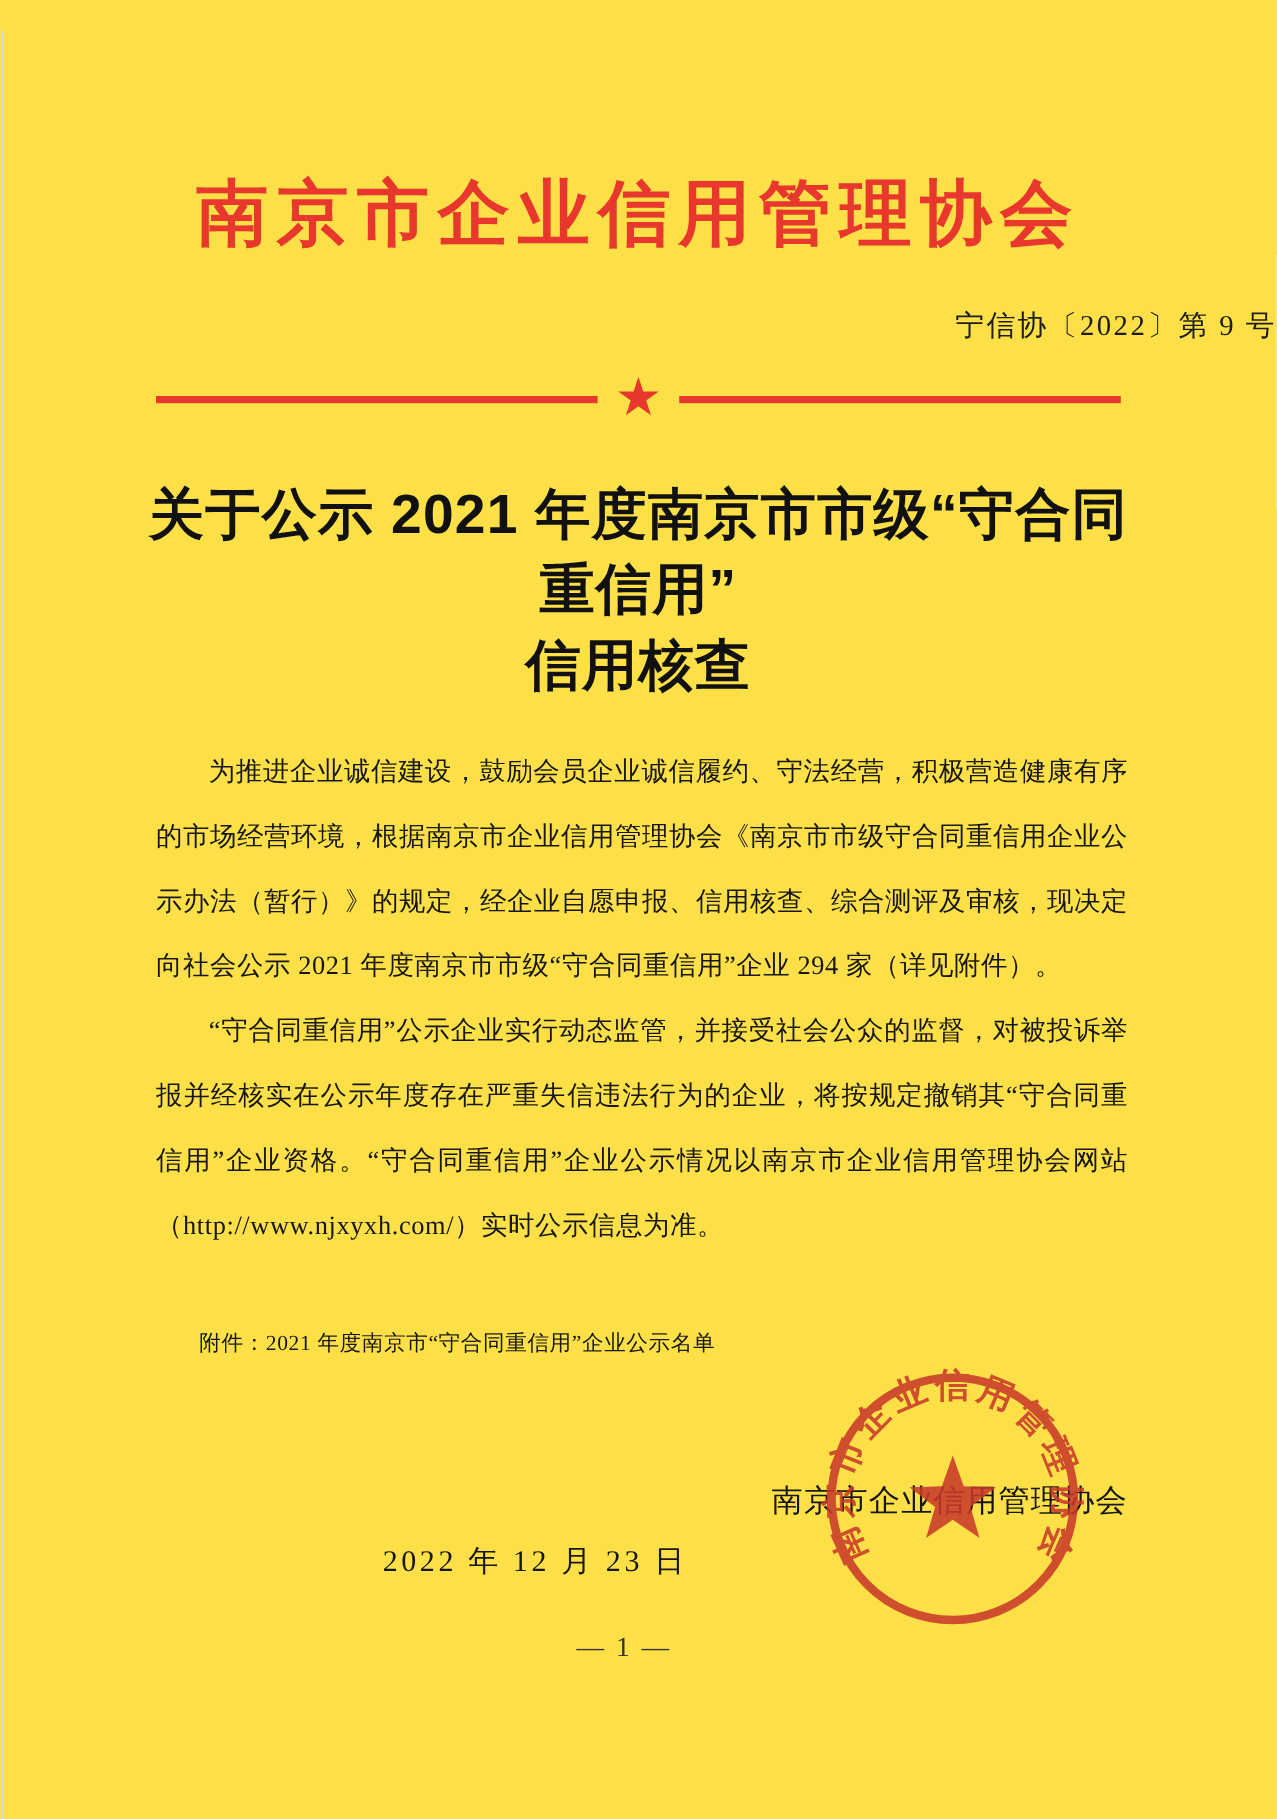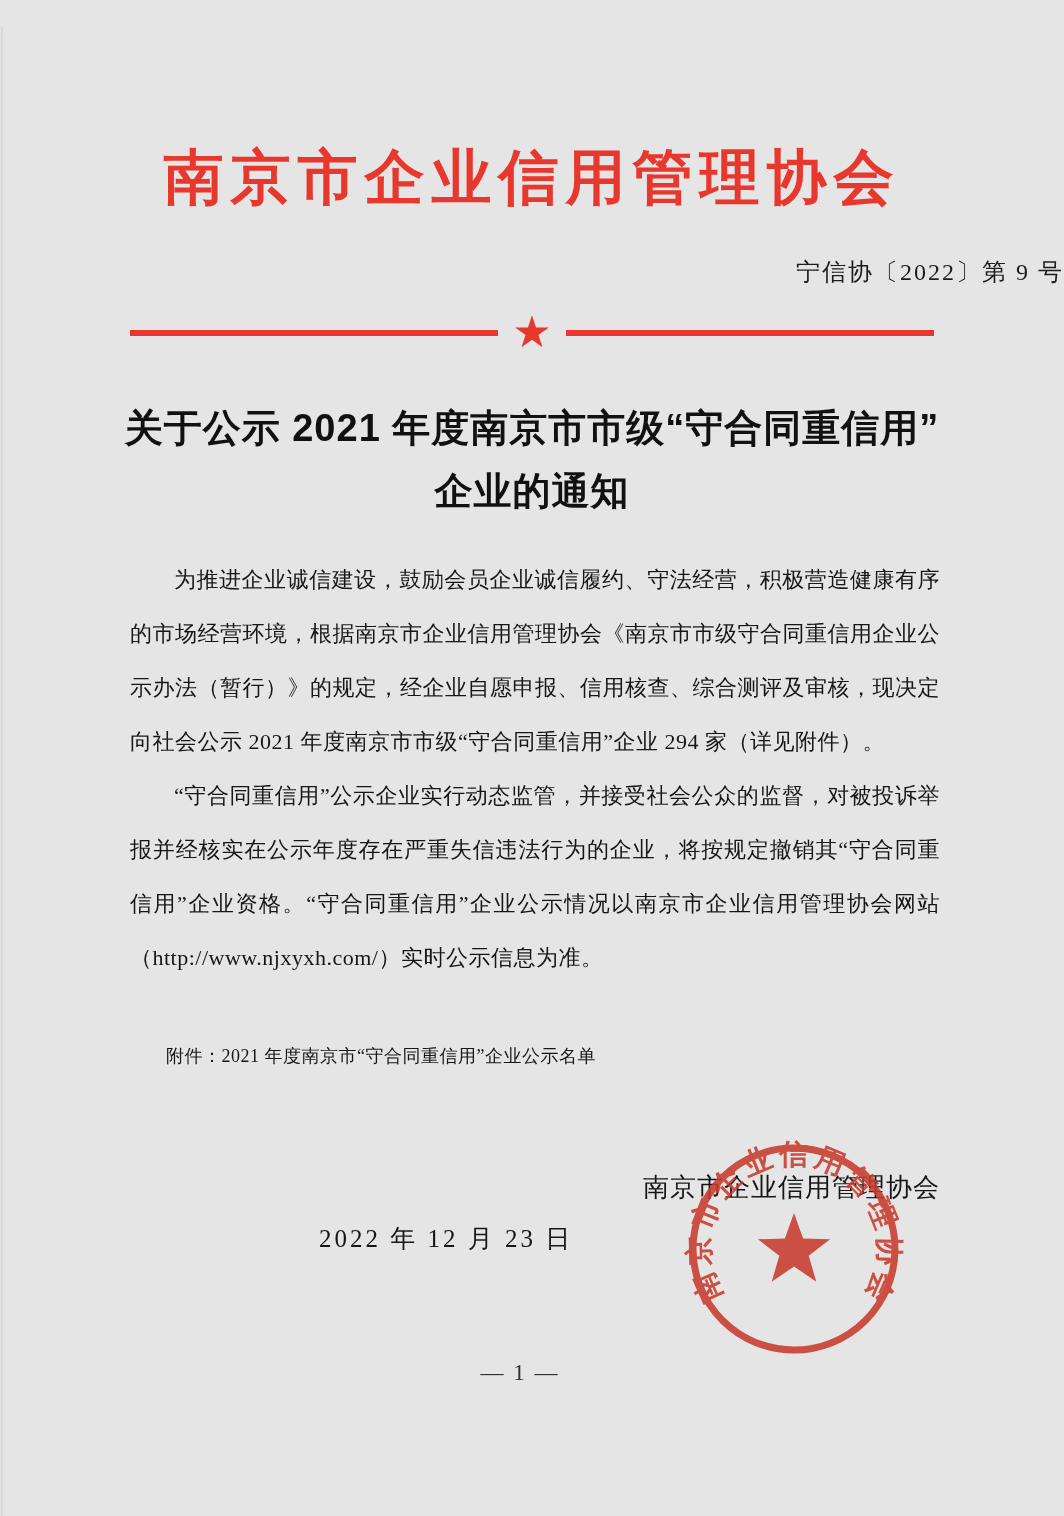--- a/index.html
+++ b/index.html
@@ -4,21 +4,21 @@
 <style>
   * { margin: 0; padding: 0; box-sizing: border-box; }
   html, body { background: #ffffff; }
   body {
     width: 1064px; height: 1516px;
     position: relative;
     font-family: "Liberation Serif", "DejaVu Serif", serif;
     color: #1c1c1c;
     overflow: hidden;
   }
-  .page { position: absolute; inset: 0; background: #e5e5e5; }
+  .page { position: absolute; inset: 0; background: #fde047; }
   .scan-edge {
     position: absolute; left: 1px; top: 26px; bottom: 0;
     width: 2px; background: #dadada;
   }
   .org-title {
     margin-top: 145px;
     text-align: center;
     font-size: 60px; line-height: 66px;
     font-weight: bold;
     letter-spacing: 7px;
@@ -43,21 +43,21 @@
   .rule-star {
     color: #e8382d;
     font-size: 44px; line-height: 44px;
     font-family: "DejaVu Sans", sans-serif;
     transform: translateY(-1px);
   }
   .notice-title {
     margin-top: 42px;
     padding: 0 120px;
     text-align: center;
-    font-size: 38px; line-height: 63px;
+    font-size: 46px; line-height: 63px;
     font-weight: bold;
     color: #111;
     font-family: "Liberation Sans", "DejaVu Sans", sans-serif;
     letter-spacing: 1px;
   }
   .body-text {
     margin-top: 30px;
     padding: 0 124px 0 130px;
     font-size: 22px; line-height: 54px;
     text-align: justify;
@@ -121,21 +121,21 @@
   <div class="doc-number">宁信协〔2022〕第 9 号</div>
 
   <div class="rule-row">
     <div class="rule-seg"></div>
     <div class="rule-star">★</div>
     <div class="rule-seg"></div>
   </div>
 
   <div class="notice-title">
     <div>关于公示 2021 年度南京市市级“守合同重信用”</div>
-    <div>企业的通知</div>
+    <div>信用核查</div>
   </div>
 
   <div class="body-text">
     <p>为推进企业诚信建设，鼓励会员企业诚信履约、守法经营，积极营造健康有序的市场经营环境，根据南京市企业信用管理协会《南京市市级守合同重信用企业公示办法（暂行）》的规定，经企业自愿申报、信用核查、综合测评及审核，现决定向社会公示 2021 年度南京市市级“守合同重信用”企业 294 家（详见附件）。</p>
     <p>“守合同重信用”公示企业实行动态监管，并接受社会公众的监督，对被投诉举报并经核实在公示年度存在严重失信违法行为的企业，将按规定撤销其“守合同重信用”企业资格。“守合同重信用”企业公示情况以南京市企业信用管理协会网站（http://www.njxyxh.com/）实时公示信息为准。</p>
   </div>
 
   <div class="attachment">附件：2021 年度南京市“守合同重信用”企业公示名单</div>
 
   <div class="signature-org">南京市企业信用管理协会</div>

